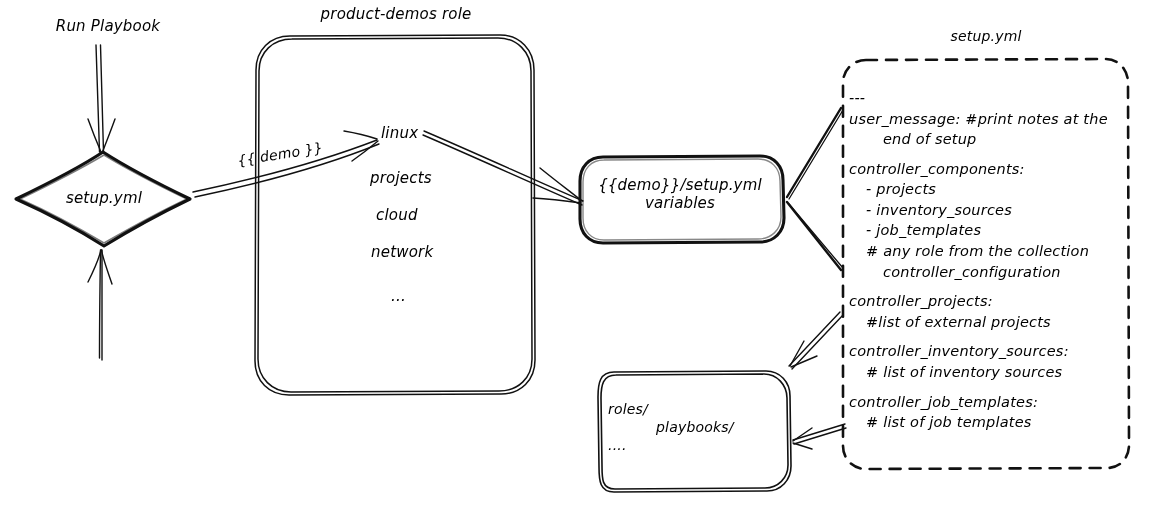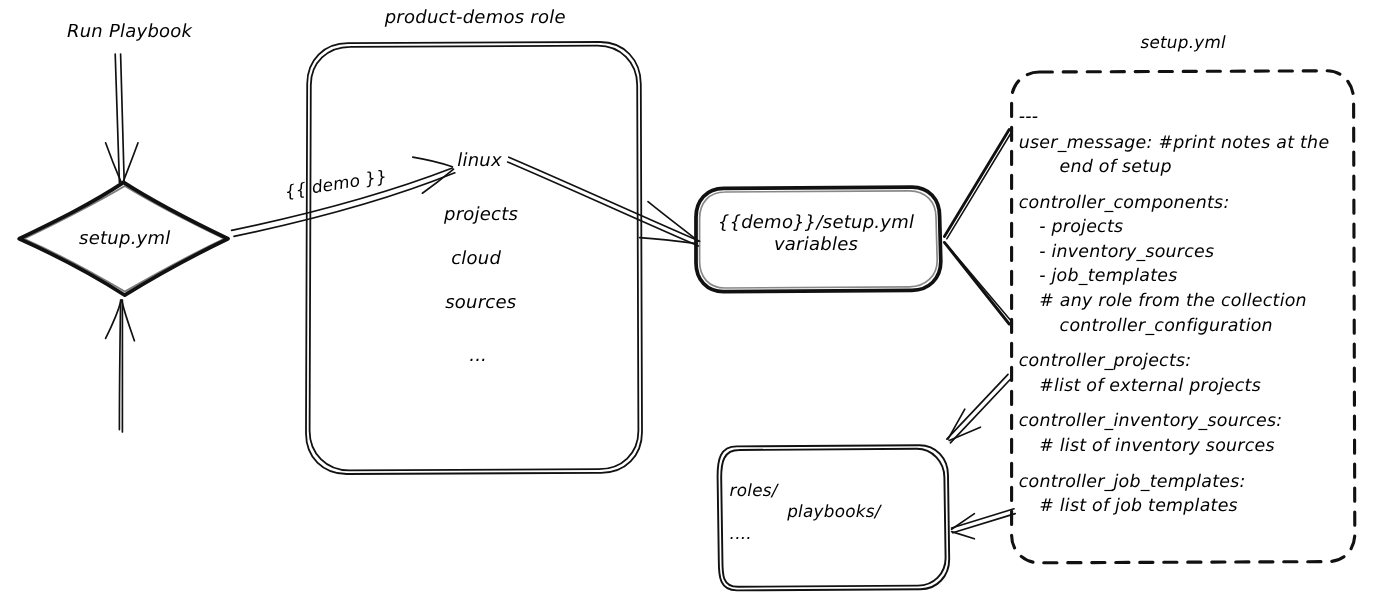--- a/index.html
+++ b/index.html
@@ -136,21 +136,21 @@
 
   <div class="lbl hand t15 ctr" style="left:104px; top:190px;">setup.yml</div>
 
   <div class="lbl hand t15 ctr" style="left:396px; top:6px;">product-demos role</div>
 
   <div class="lbl hand t14" style="left:237px; top:146px; transform:rotate(-9deg);">{{ demo }}</div>
 
   <div class="lbl hand t15" style="left:381px; top:125px;">linux</div>
   <div class="lbl hand t15" style="left:370px; top:170px;">projects</div>
   <div class="lbl hand t15" style="left:376px; top:207px;">cloud</div>
-  <div class="lbl hand t15" style="left:371px; top:244px;">sources</div>
+  <div class="lbl hand t15" style="left:371px; top:244px;">network</div>
   <div class="lbl hand t15" style="left:391px; top:288px;">...</div>
 
   <div class="lbl hand t15 ctr" style="left:680px; top:177px;"><span>{{demo}}/setup.yml
 variables</span></div>
 
 
   <div class="lbl hand t14" style="left:608px; top:401px;">roles/</div>
   <div class="lbl hand t14" style="left:608px; top:419px;margin-left:48px;">playbooks/</div>
   <div class="lbl hand t14" style="left:608px; top:437px;">....</div>
 

